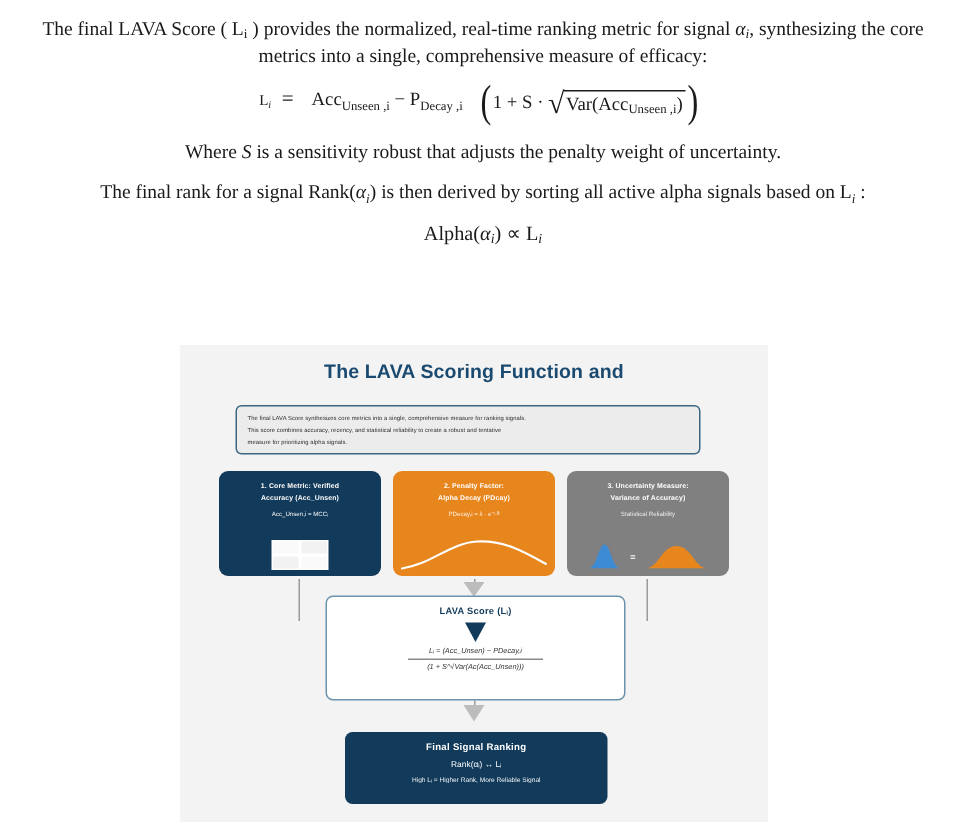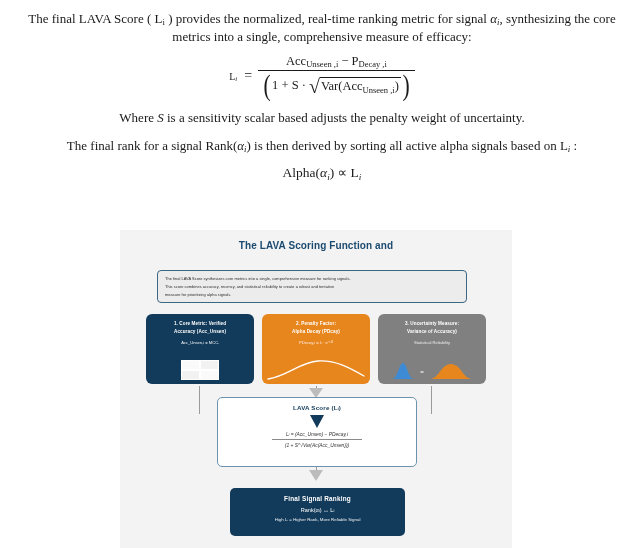--- a/index.html
+++ b/index.html
@@ -25,21 +25,21 @@
   sub{font-size:.68em;vertical-align:baseline;position:relative;top:.28em;}
 
   
   .formula-block{
     display:flex;justify-content:center;align-items:center;
     margin:9px 0 11px 0;
   }
   .frac-eq{display:flex;align-items:center;font-size:13px;}
   .lhs{font-size:10px;margin-right:5px;}
   .eq{font-size:14px;margin:0 6px 0 2px;}
-  .frac{display:inline-flex;flex-direction:column;align-items:center;}
+  .frac{display:inline-flex;flex-direction:row;align-items:center;}
   .frac .num-row{padding:0 6px 1px 6px;font-size:12.5px;white-space:nowrap;}
   .frac .bar{height:1.4px;background:#1a1a1a;width:100%;}
   .frac .den-row{padding:2px 4px 0 4px;font-size:12.5px;white-space:nowrap;display:flex;align-items:center;}
   .paren{
     font-size:30px;line-height:.82;font-family:"Liberation Serif",serif;
     display:inline-block;transform:scaleX(.72);
   }
   .radical{display:inline-flex;align-items:flex-start;margin-left:3px;}
   .radical .sign{font-size:20px;line-height:.8;position:relative;top:1px;}
   .radical .under{border-top:1.3px solid #1a1a1a;padding:1px 2px 0 1px;font-size:12.5px;text-align:center;}
@@ -49,21 +49,21 @@
   }
 
   
   .panel{
     position:absolute;left:120px;top:230px;width:392px;height:318px;
     background:#f3f3f3;
     font-family:"Liberation Sans", sans-serif;
     overflow:hidden;
   }
   .panel-title{
-    text-align:center;color:#1b4a70;font-weight:bold;font-size:10px;
+    text-align:center;color:#1b4a70;font-weight:bold;font-size:13px;
     line-height:1.32;padding-top:9px;letter-spacing:.1px;
   }
   .intro-box{
     position:absolute;left:37px;top:40px;width:310px;height:33px;
     background:#ececec;border:1.1px solid #3b6785;border-radius:4px;
     box-sizing:border-box;padding:4px 7px;
   }
   .intro-box p{
     margin:0;font-size:3.9px;line-height:2.05;color:#2a2a2a;letter-spacing:.05px;
   }
@@ -162,21 +162,21 @@
               <span class="sign">√</span>
               <span class="under"><span>Var(Acc</span><sub>Unseen ,i</sub><span>)</span></span>
             </span>
             <span class="paren">)</span>
           </span>
         </span>
       </div>
     </div>
 
     <p class="para">
-      <span>Where </span><span class="it">S</span><span> is a sensitivity scalar based adjusts the penalty weight of uncertainty.</span>
+      <span>Where </span><span class="it">S</span><span> is a sensitivity robust that adjusts the penalty weight of uncertainty.</span>
     </p>
 
     <p class="para" style="margin-top:10px;">
       <span>The final rank for a signal Rank(</span><span class="it">α</span><sub class="it">i</sub><span>) is then derived by sorting all active alpha signals based on L</span><sub class="it">i</sub><span> :</span>
     </p>
 
     <div class="formula-center">
       <span>Alpha(</span><span class="it">α</span><sub class="it">i</sub><span>) ∝ L</span><sub class="it">i</sub>
     </div>
   </div>

